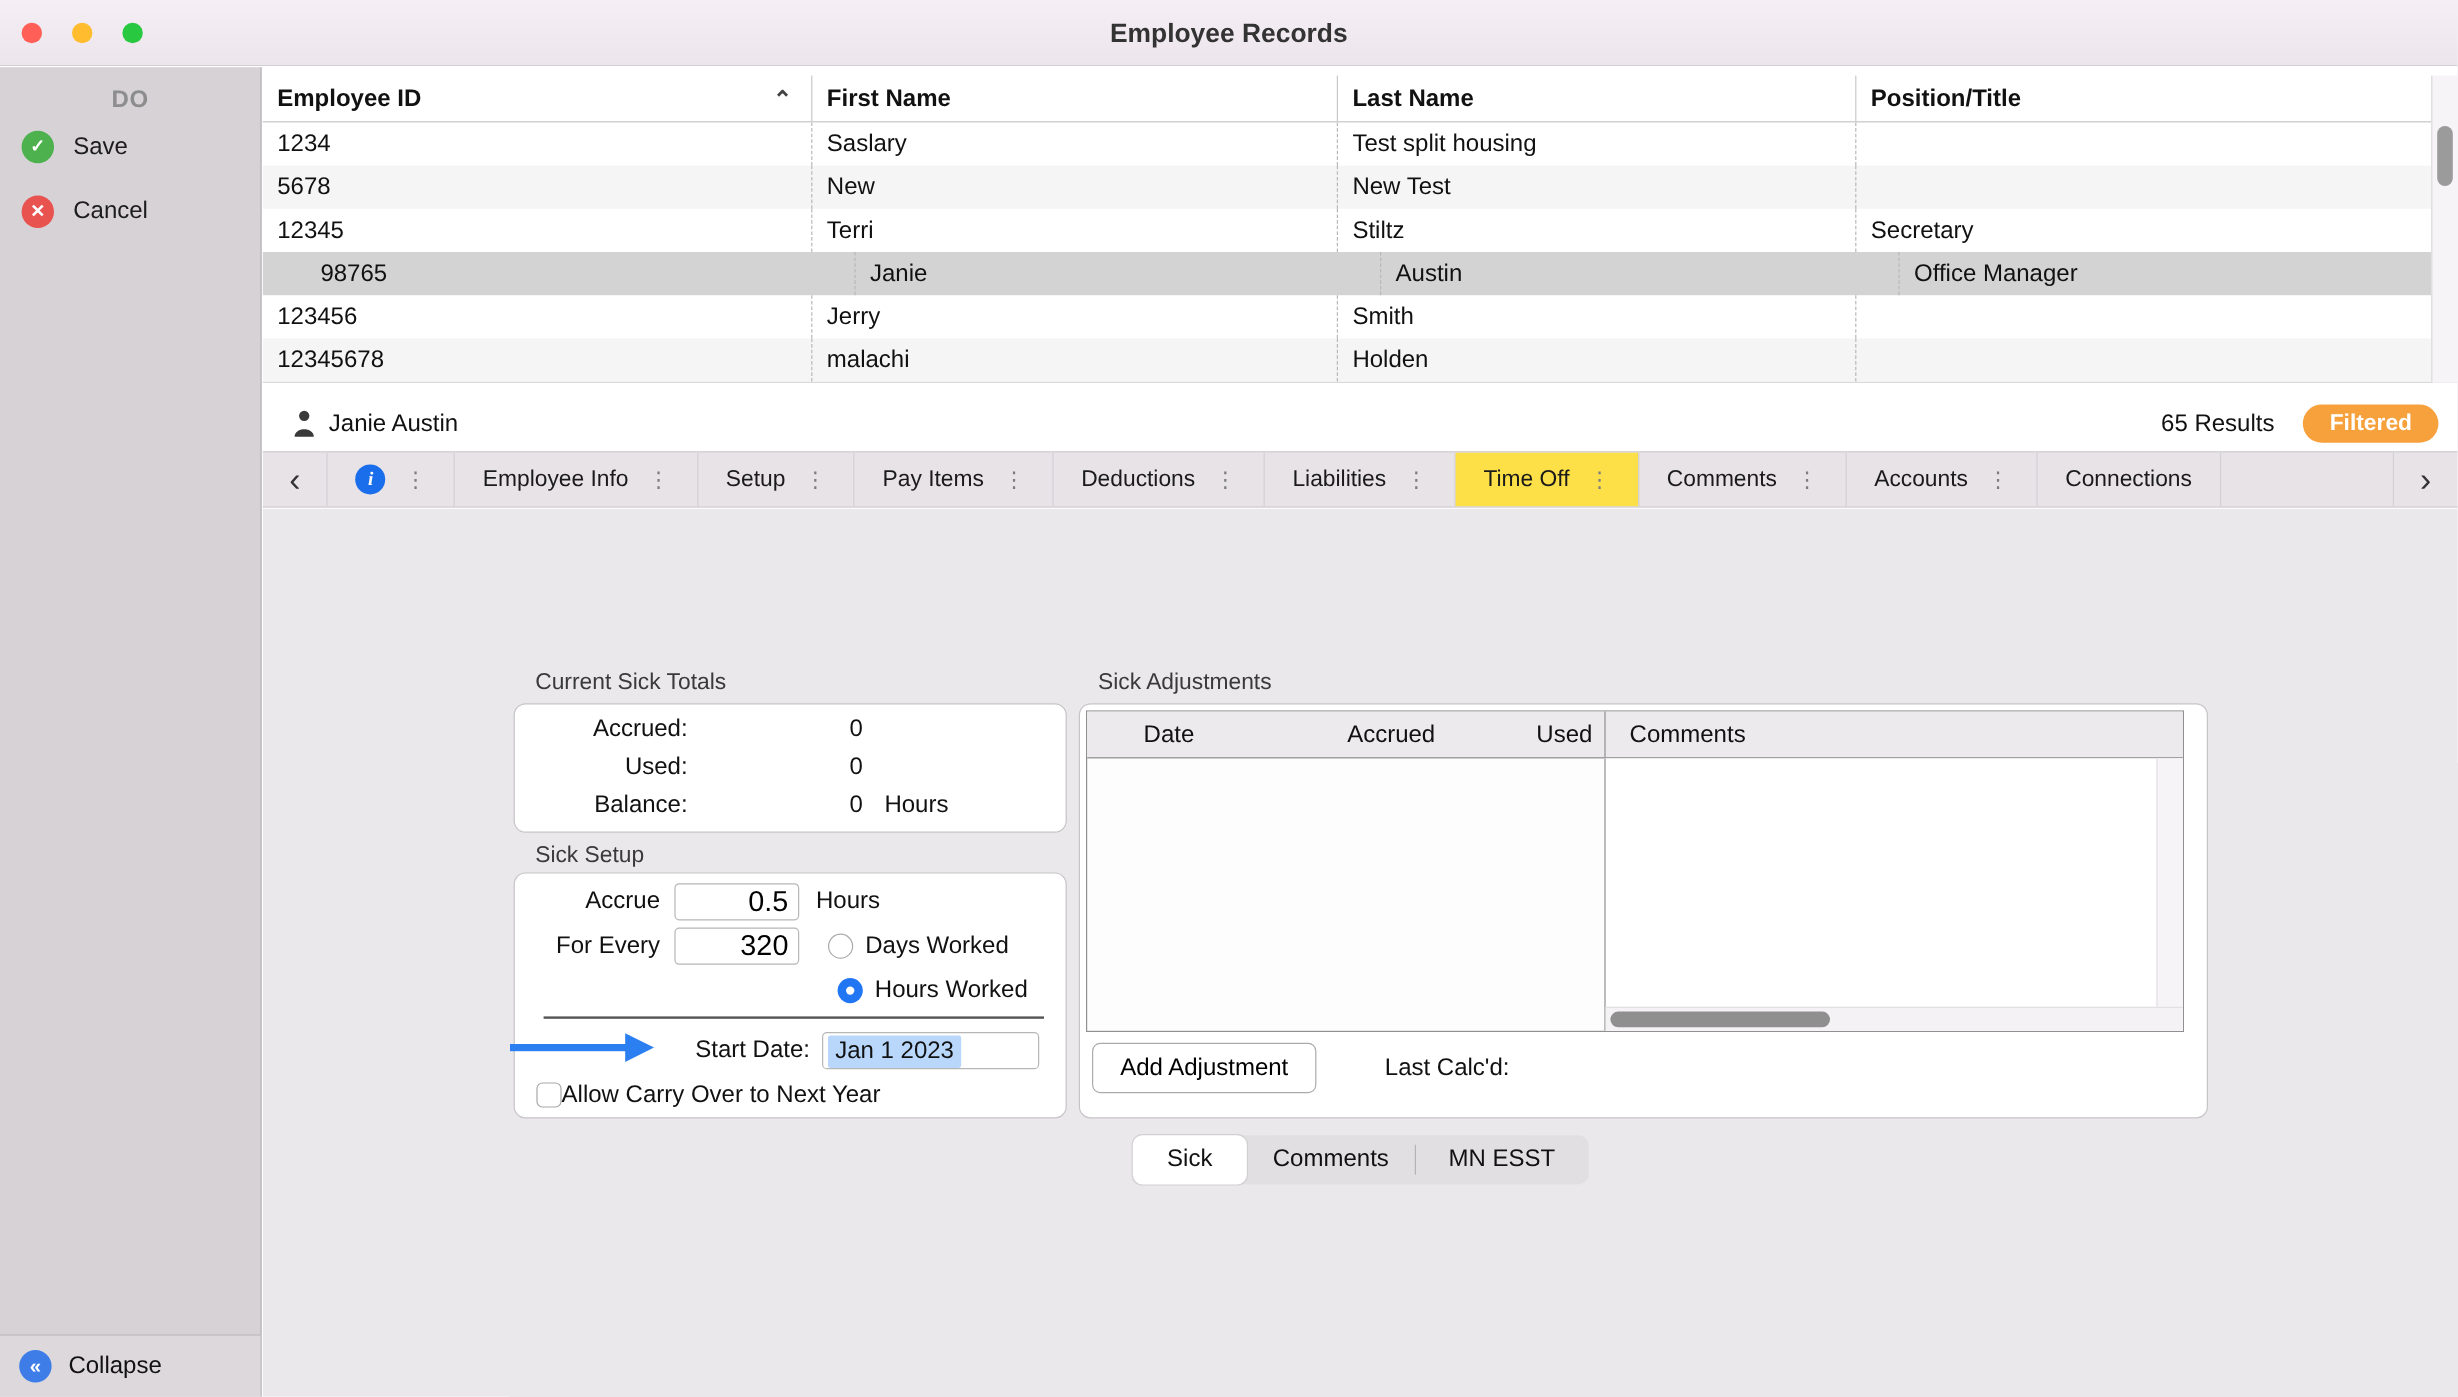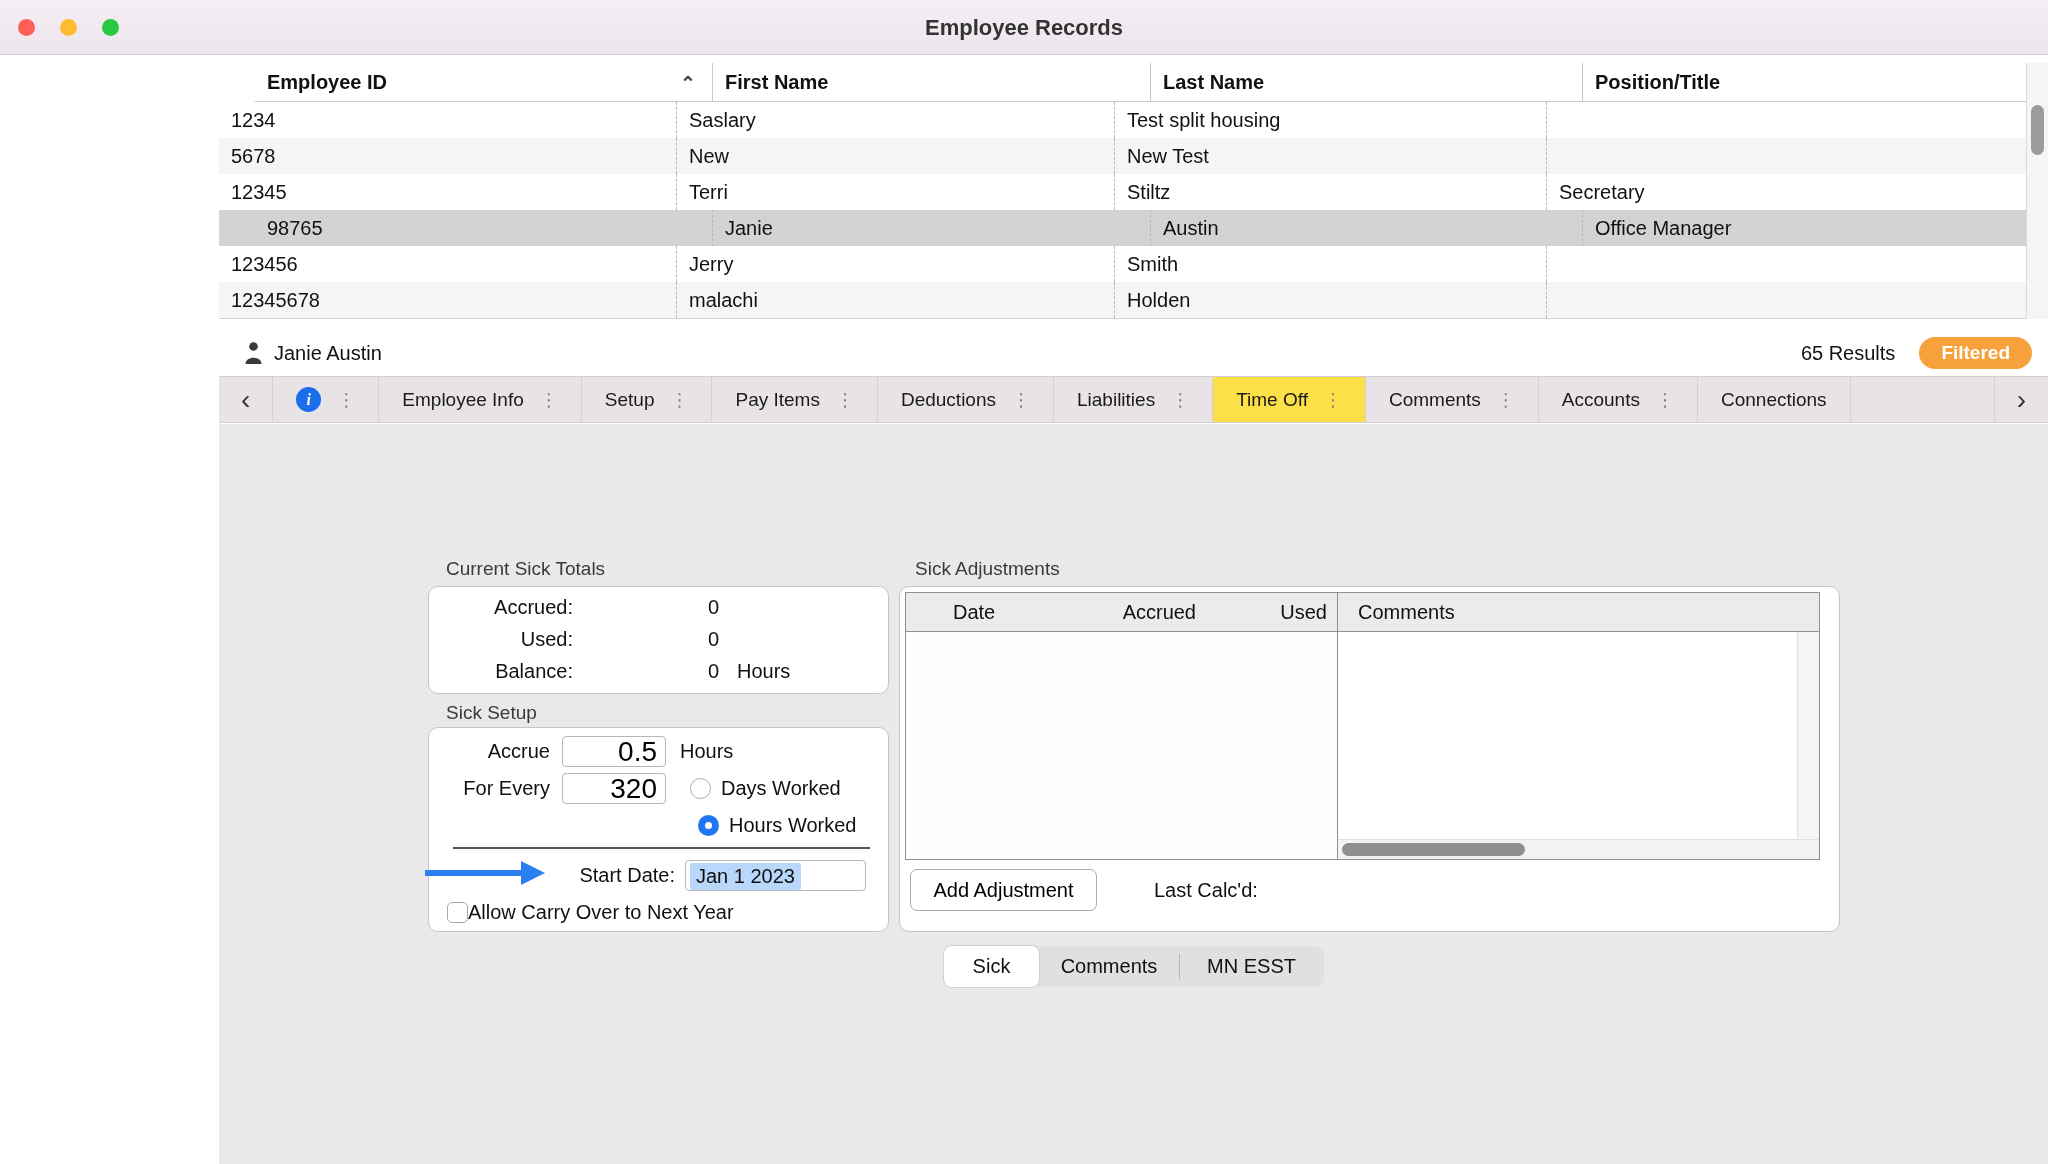--- a/index.html
+++ b/index.html
@@ -44,21 +44,21 @@
     display:flex; align-items:center; gap:14px; padding-left:16px;
     background:#dcd8dc; border-top:1px solid #bcb8bc; font-size:20px;
   }
 
   
   .main { position:absolute; left:219px; top:56px; right:0; bottom:0; background:#fff; }
 
   
   .emp-table { position:absolute; left:0; top:7px; right:0; height:256px; border-bottom:1px solid #d2d2d2; }
   .t-row { display:grid; grid-template-columns:457px 438px 432px 1fr; margin-right:22px; height:36px; line-height:36px; font-size:20px; white-space:nowrap; }
-  .t-header { height:39px; line-height:39px; font-weight:bold; border-bottom:1px solid #c6c6c6;margin-left:36px; }
+  .t-header { height:39px; line-height:39px; font-weight:bold; border-bottom:1px solid #c6c6c6; }
   .t-cell { padding-left:12px; overflow:hidden; position:relative; }
   .t-header .t-cell + .t-cell { border-left:1px solid #c9c9c9; }
   .row-data .t-cell + .t-cell { border-left:1px dashed #b8b8b8; }
   .row-alt { background:#f5f5f5; }
   .row-selected { background:#d3d3d3;padding-left:36px; }
   .sort-caret { position:absolute; right:16px; top:1px; font-size:19px; color:#444; font-weight:bold; }
   .table-scroll { position:absolute; right:0; top:0; bottom:-1px; width:22px; background:#f6f4f6; border-left:1px solid #dcd9dc; }
   .table-thumb { position:absolute; top:42px; left:4px; width:13px; height:50px; background:#9b9b9b; border-radius:7px; }
 
   
@@ -98,21 +98,21 @@
   .totals-row { display:flex; align-items:center; height:32px; font-size:20px; }
   .totals-label { width:136px; text-align:right; }
   .totals-value { width:146px; text-align:right; }
   .totals-unit { margin-left:18px; }
 
   
   #setup-box { left:209px; top:303px; width:461px; height:205px; padding:5px 8px 0 8px; }
   .setup-row { display:flex; align-items:center; height:37px; font-size:20px; }
   .setup-label { width:113px; text-align:right; margin-right:12px; }
   .field { background:#fff; border:1px solid #b6b6b6; border-radius:4px; height:31px; }
-  .num-field { width:104px; text-align:right; padding-right:8px; font-size:28px; font-family:"Liberation Sans",sans-serif; }
+  .num-field { width:104px; text-align:right; padding-right:8px; font-size:24px; font-family:"Liberation Sans",sans-serif; }
   .unit { margin-left:14px; }
   .radio { width:21px; height:21px; border-radius:50%; flex:0 0 21px; position:relative; }
   .radio-off { background:#fff; border:1px solid #ababab; margin-left:24px; }
   .radio-on  { background:var(--accent,#2176f3); margin-left:261px; }
   .radio-on::after { content:""; position:absolute; left:7px; top:7px; width:7px; height:7px; border-radius:50%; background:#fff; }
   .radio-label { margin-left:10px; }
   .setup-divider { border-top:2px solid #555; margin:3px 10px 8px 16px; }
   .sd-label { width:238px; text-align:right; }
   .date-field { margin-left:10px; width:181px; display:flex; align-items:flex-end; padding-left:4px; }
   .selection { background:var(--selection,#b9d7fb); padding:2px 6px; font-size:20px; border-radius:2px; white-space:nowrap; }
@@ -159,20 +159,35 @@
 
   <div class="titlebar">
     <div class="traffic-lights">
       <span class="tl tl-red"></span>
       <span class="tl tl-yellow"></span>
       <span class="tl tl-green"></span>
     </div>
     <div class="window-title">Employee Records</div>
   </div>
 
+  <div class="sidebar">
+    <div class="sidebar-header">DO</div>
+    <div class="sidebar-item">
+      <span class="circle-icon icon-green">✓</span>
+      <span>Save</span>
+    </div>
+    <div class="sidebar-item">
+      <span class="circle-icon icon-red">✕</span>
+      <span>Cancel</span>
+    </div>
+    <div class="collapse-bar">
+      <span class="circle-icon icon-blue">«</span>
+      <span>Collapse</span>
+    </div>
+  </div>
 
   <div class="main">
 
     <div class="emp-table">
       <div class="t-row t-header">
         <div class="t-cell">
           <span>Employee ID</span>
           <span class="sort-caret">⌃</span>
         </div>
         <div class="t-cell">First Name</div>

